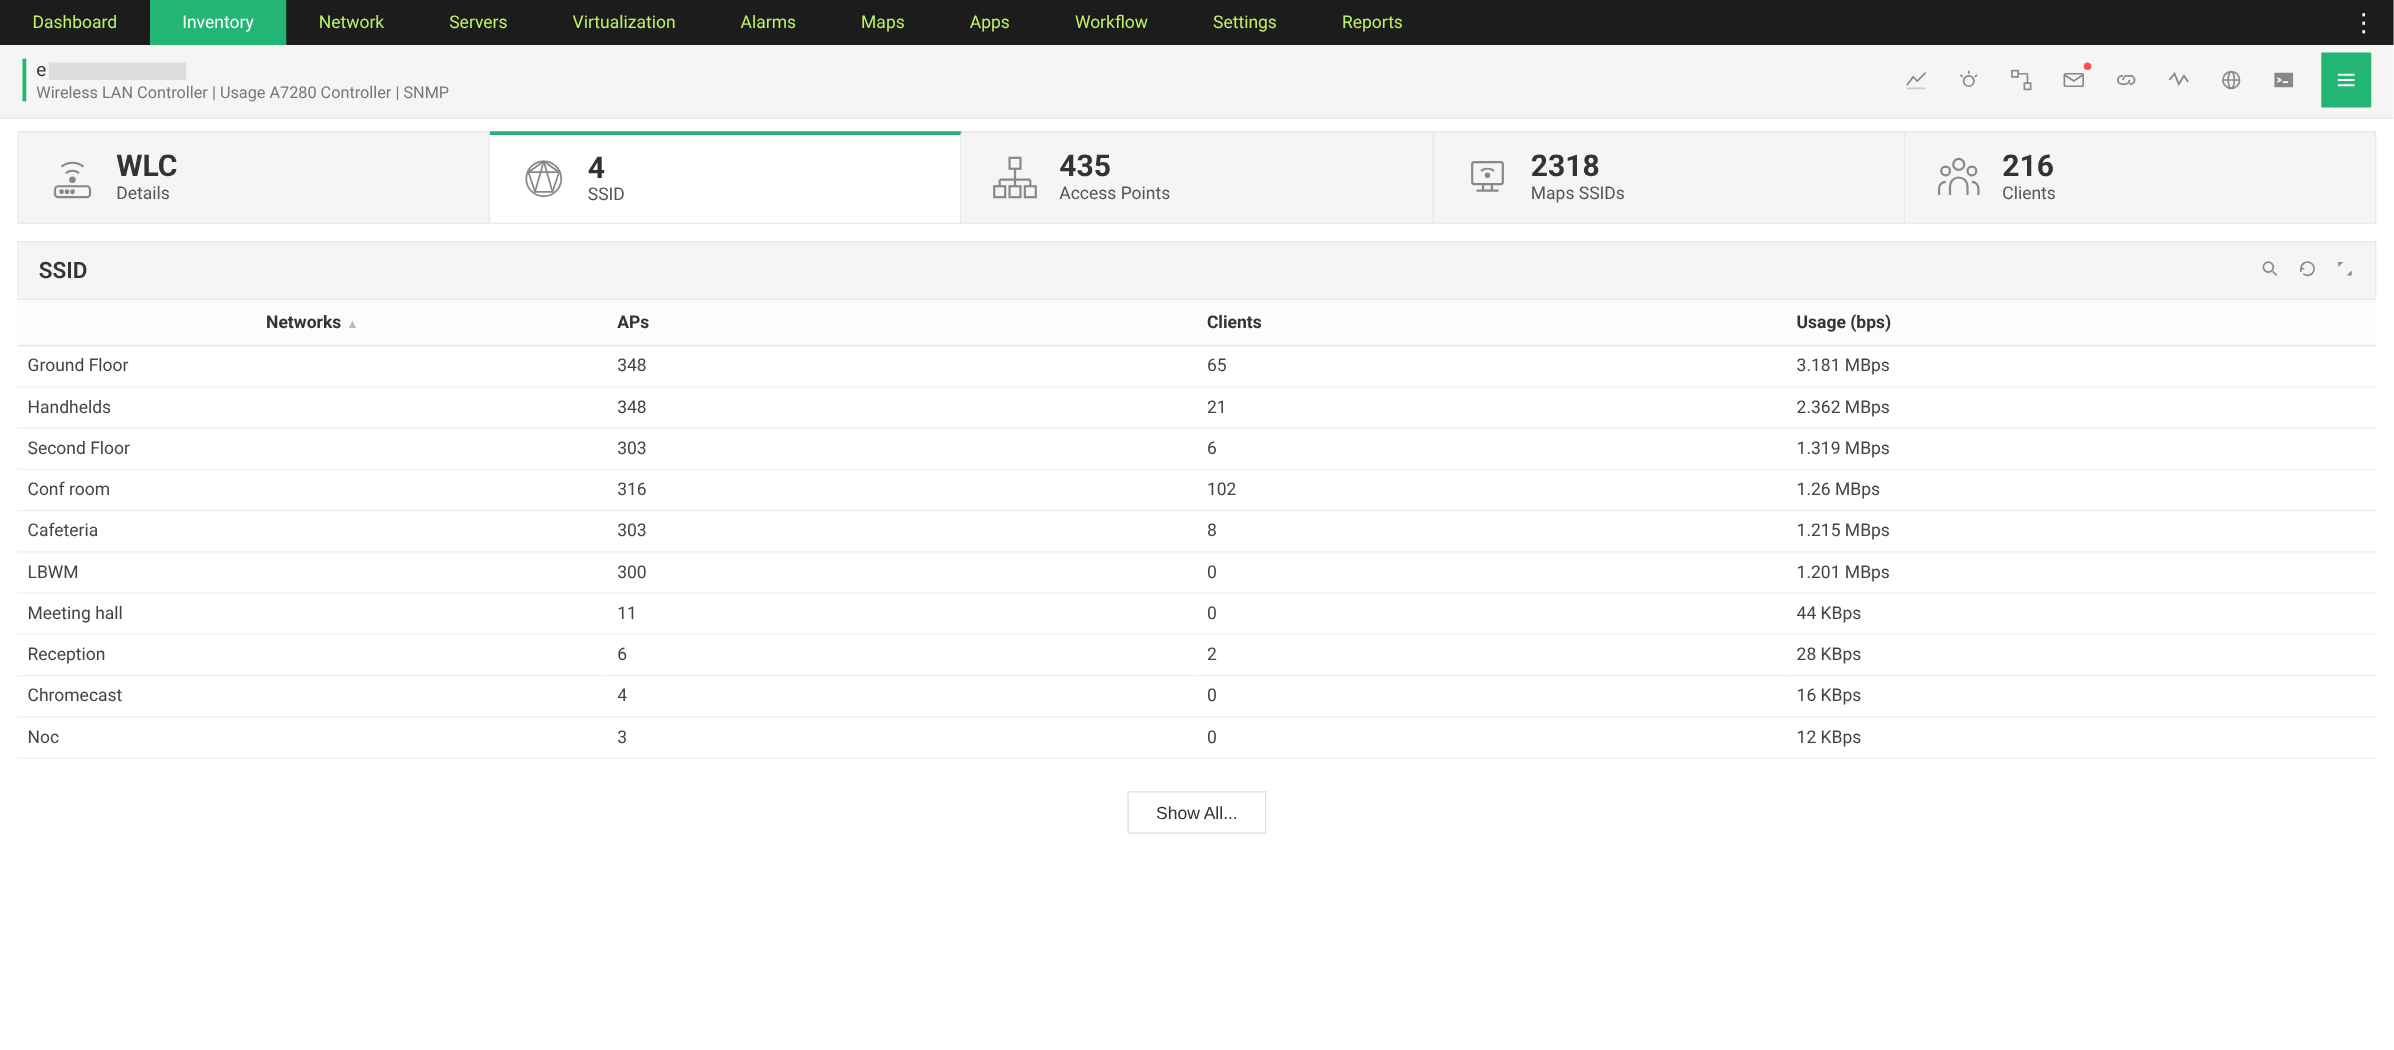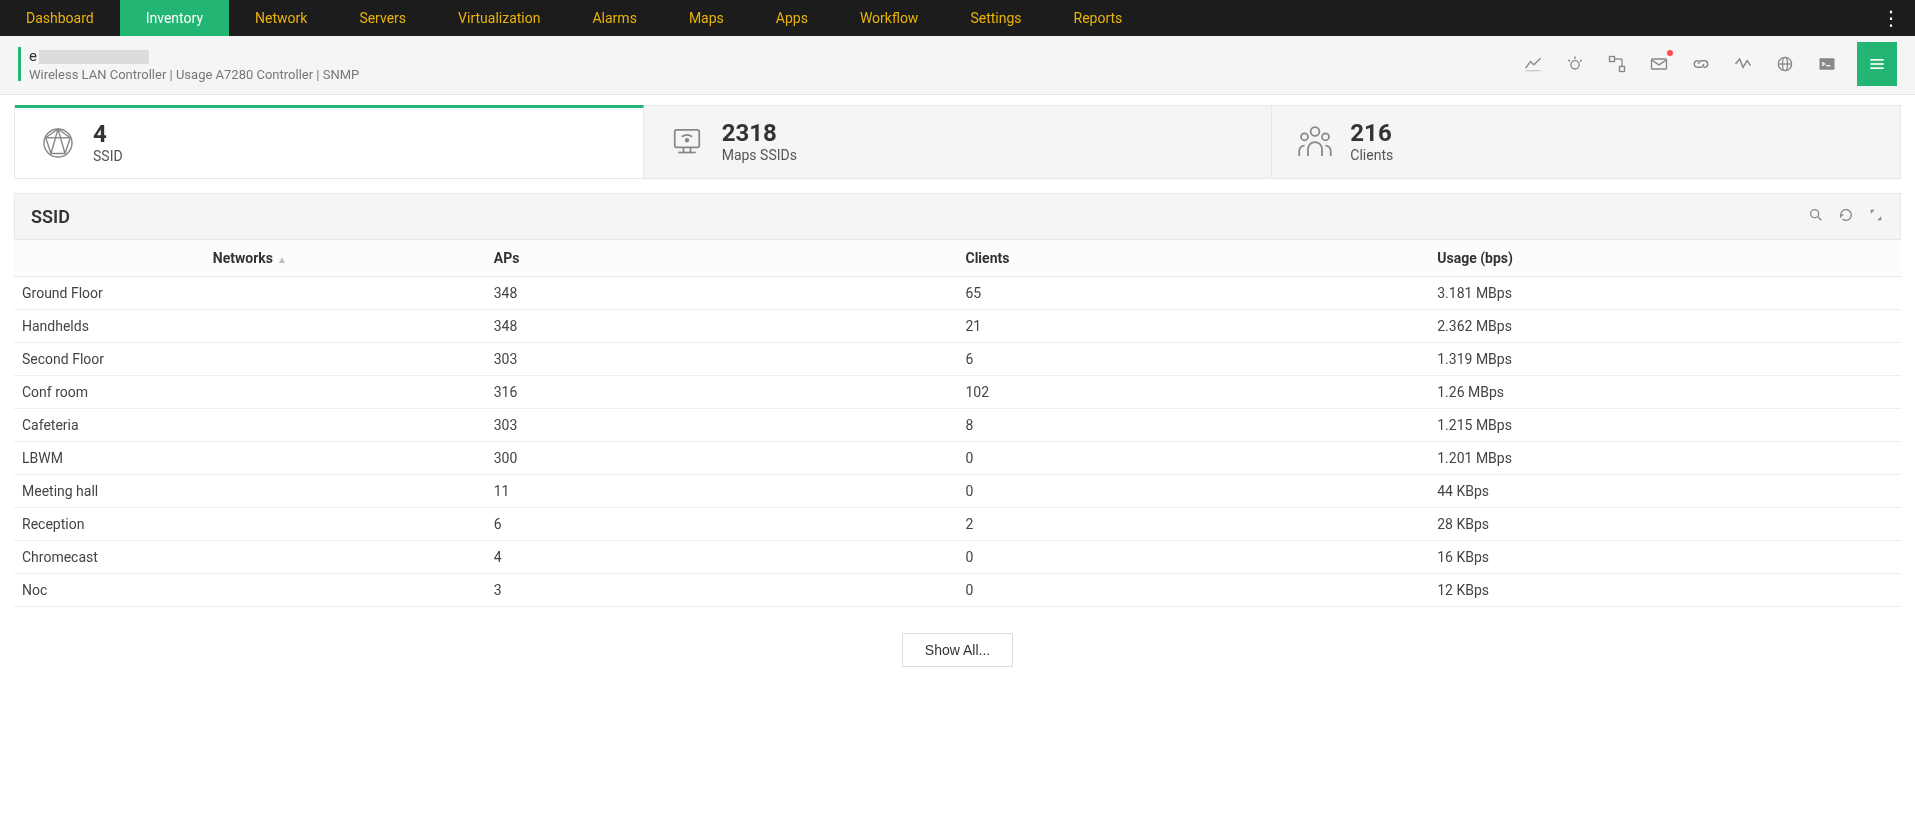--- a/index.html
+++ b/index.html
@@ -1,20 +1,20 @@
 <!DOCTYPE html>
 <html><head>
 <meta charset="utf-8">
 <style>
   * { margin: 0; padding: 0; box-sizing: border-box; }
   body { font-family: -apple-system, BlinkMacSystemFont, "Segoe UI", Roboto, Arial, sans-serif; color: #333; background: #fff; width: 1915px; }
   
   
   .topnav { background: #1c1c1c; display: flex; align-items: center; height: 36px; position: relative; }
-  .topnav-item { color: #eab308; font-size: 14px; padding: 0 26px; line-height: 36px; cursor: pointer; }
+  .topnav-item { color: #bef264; font-size: 14px; padding: 0 26px; line-height: 36px; cursor: pointer; }
   .topnav-item.active { background: #22b573; color: #fff; }
   .topnav-more { margin-left: auto; color: #fff; padding: 0 14px; cursor: pointer; font-size: 20px; line-height: 36px; }
 
   
   .device-header { background: #f5f5f5; display: flex; align-items: center; padding: 6px 18px 8px 18px; border-bottom: 1px solid #e5e5e5; position: relative; }
   .device-header .marker { width: 3px; height: 34px; background: #22b573; margin-right: 8px; }
   .device-info { display: flex; flex-direction: column; }
   .device-name { font-size: 15px; color: #333; }
   .device-name-mask { display:inline-block; width: 110px; height: 14px; background:#dcdcdc; vertical-align: middle; margin-left:2px; }
   .device-sub { font-size: 13px; color: #777; margin-top: 2px; }
@@ -141,31 +141,63 @@
       <svg viewBox="0 0 24 24" width="20" height="20" fill="none" stroke-width="2">
           <line x1="4" y1="7" x2="20" y2="7"></line>
           <line x1="4" y1="12" x2="20" y2="12"></line>
           <line x1="4" y1="17" x2="20" y2="17"></line>
         </svg>
     </div>
   </div>
 </div>
 
 <div class="statsbar" id="statsbar">
+    <div class="stat-card">
+      <div class="stat-icon"><svg viewBox="0 0 48 48" fill="none" stroke="#888" stroke-width="2">
+          <path d="M14 14a16 16 0 0 1 20 0"></path>
+          <path d="M18 20a10 10 0 0 1 12 0"></path>
+          <circle cx="24" cy="26" r="2" fill="#888"></circle>
+          <rect x="8" y="32" width="32" height="10" rx="3"></rect>
+          <circle cx="14" cy="37" r="1.2" fill="#888"></circle>
+          <circle cx="19" cy="37" r="1.2" fill="#888"></circle>
+          <circle cx="24" cy="37" r="1.2" fill="#888"></circle>
+        </svg></div>
+      <div class="stat-text">
+        <div class="stat-value">WLC</div>
+        <div class="stat-label">Details</div>
+      </div>
+    </div>
     <div class="stat-card active">
       <div class="stat-icon"><svg viewBox="0 0 48 48" fill="none" stroke="#888" stroke-width="1.6">
           <circle cx="24" cy="24" r="16"></circle>
           <polygon points="24,8 38,18 32,36 16,36 10,18"></polygon>
           <line x1="24" y1="8" x2="16" y2="36"></line>
           <line x1="24" y1="8" x2="32" y2="36"></line>
           <line x1="10" y1="18" x2="38" y2="18"></line>
         </svg></div>
       <div class="stat-text">
         <div class="stat-value">4</div>
         <div class="stat-label">SSID</div>
+      </div>
+    </div>
+    <div class="stat-card">
+      <div class="stat-icon"><svg viewBox="0 0 48 48" fill="none" stroke="#888" stroke-width="2">
+          <rect x="19" y="6" width="10" height="10"></rect>
+          <line x1="24" y1="16" x2="24" y2="26"></line>
+          <line x1="10" y1="26" x2="38" y2="26"></line>
+          <rect x="5" y="32" width="10" height="10"></rect>
+          <rect x="19" y="32" width="10" height="10"></rect>
+          <rect x="33" y="32" width="10" height="10"></rect>
+          <line x1="10" y1="26" x2="10" y2="32"></line>
+          <line x1="24" y1="26" x2="24" y2="32"></line>
+          <line x1="38" y1="26" x2="38" y2="32"></line>
+        </svg></div>
+      <div class="stat-text">
+        <div class="stat-value">435</div>
+        <div class="stat-label">Access Points</div>
       </div>
     </div>
     <div class="stat-card">
       <div class="stat-icon"><svg viewBox="0 0 48 48" fill="none" stroke="#888" stroke-width="2">
           <rect x="10" y="10" width="28" height="20" rx="2"></rect>
           <path d="M18 18a10 10 0 0 1 12 0"></path>
           <circle cx="24" cy="22" r="1.5" fill="#888"></circle>
           <line x1="20" y1="30" x2="20" y2="36"></line>
           <line x1="28" y1="30" x2="28" y2="36"></line>
           <line x1="14" y1="36" x2="34" y2="36"></line>

